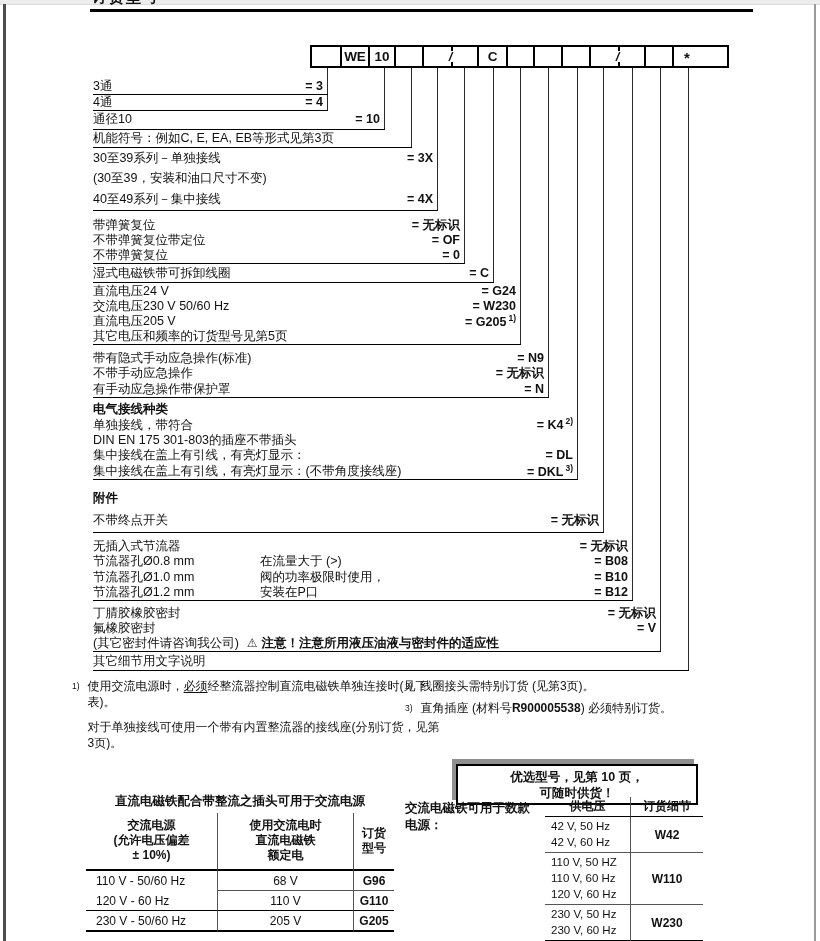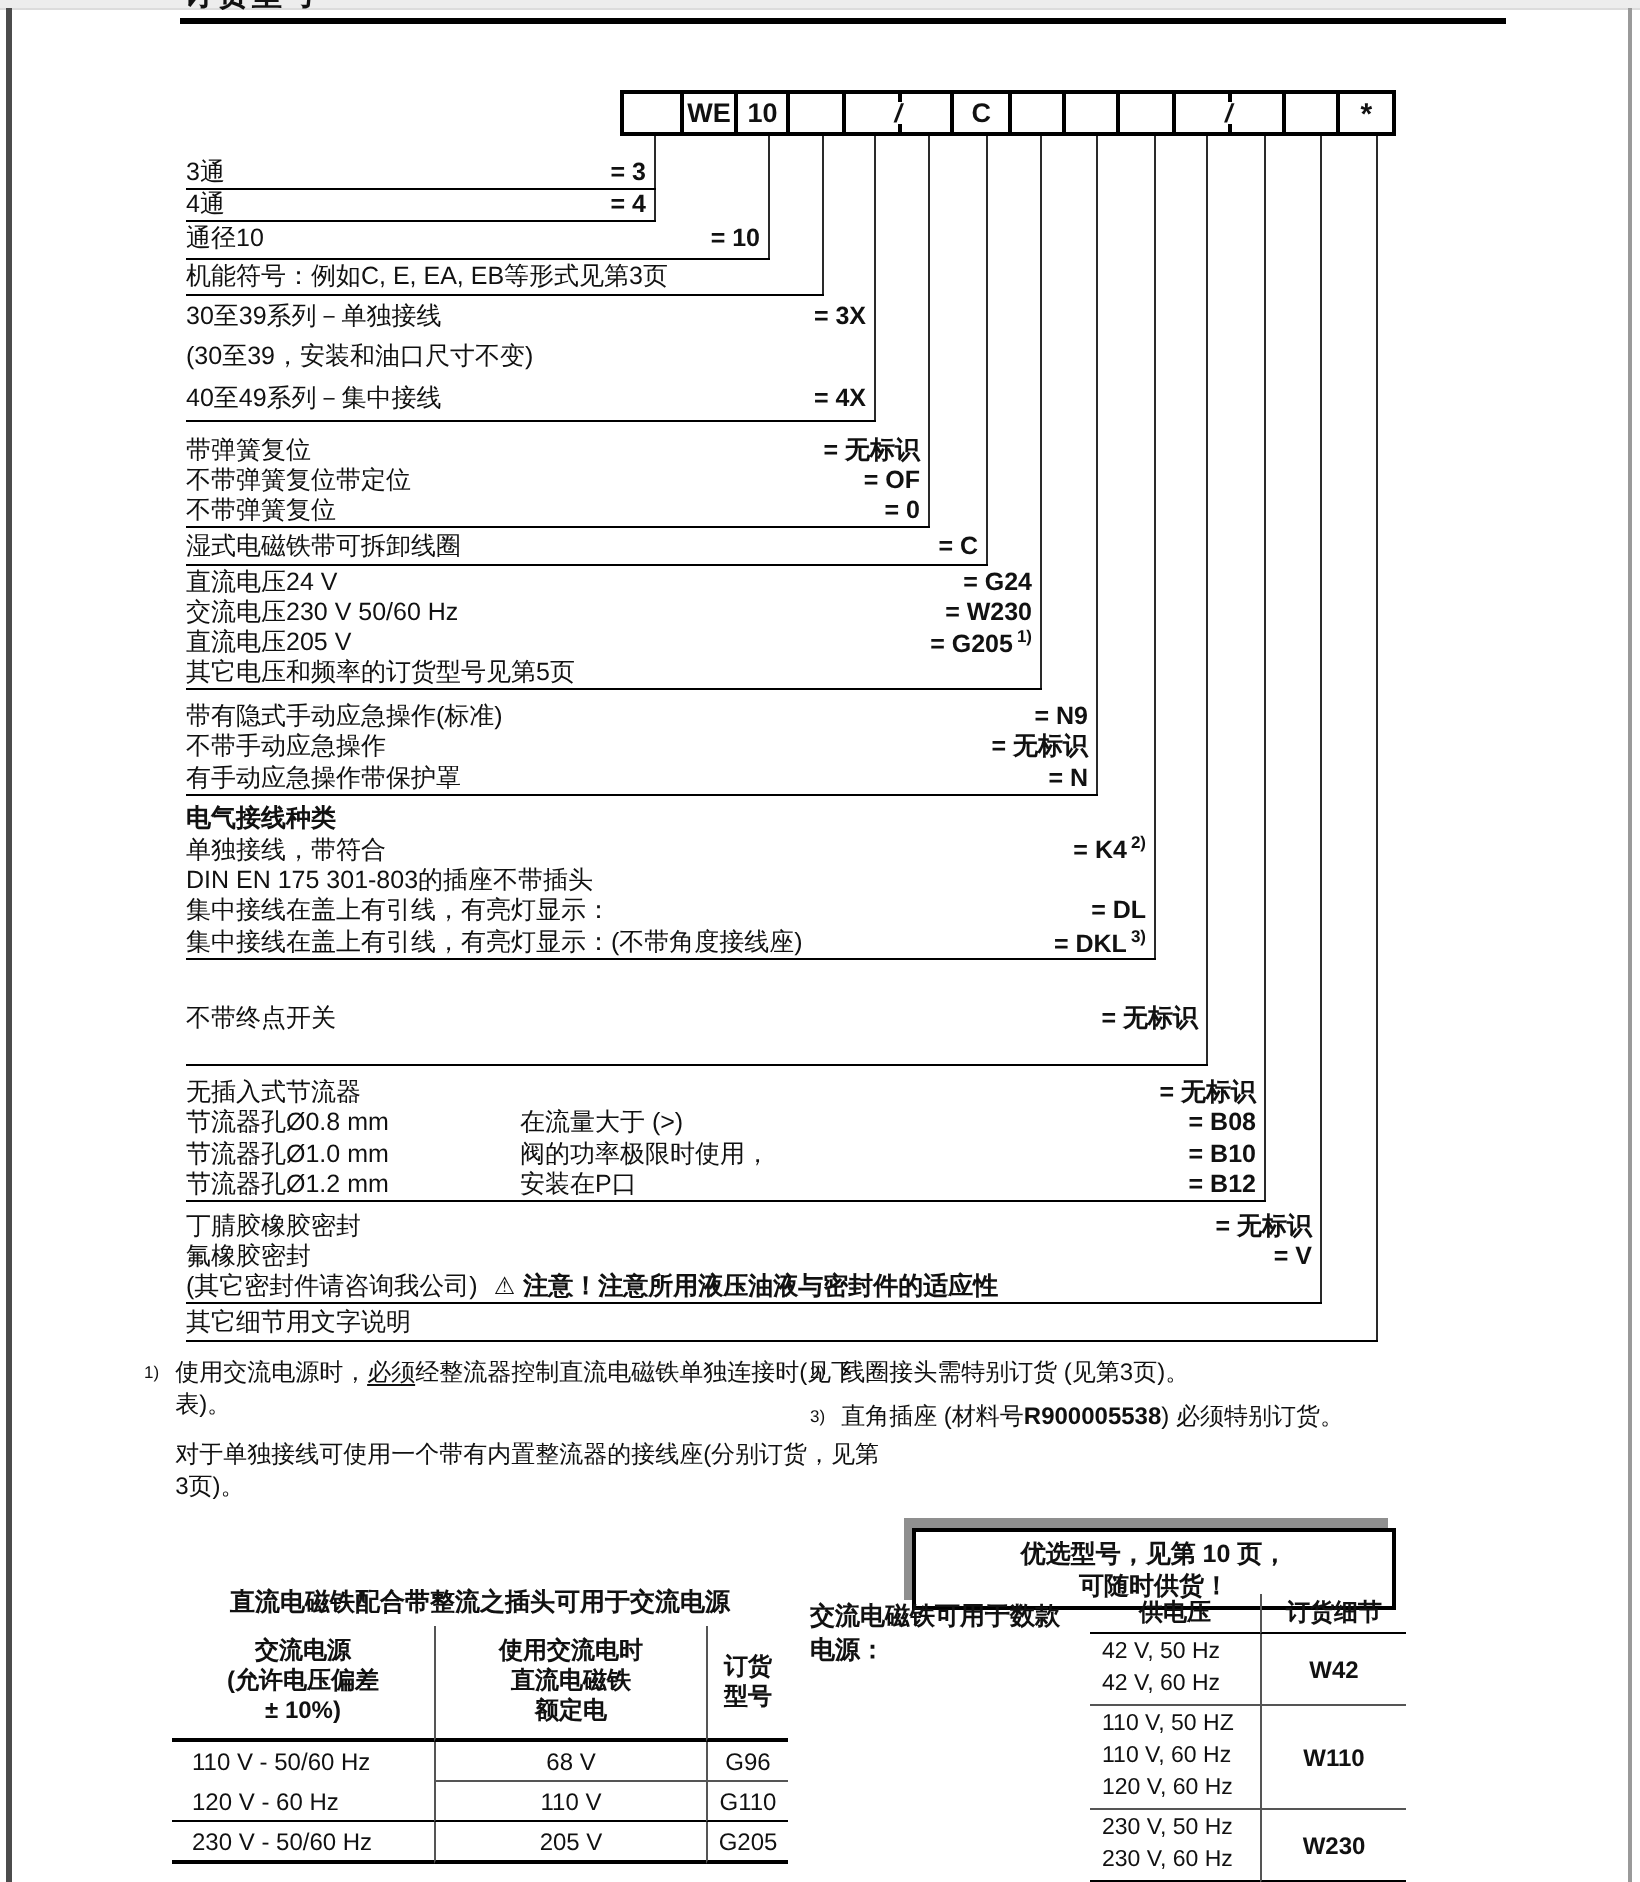--- a/index.html
+++ b/index.html
@@ -8,21 +8,21 @@
   .abs{position:absolute;}
   
   .topstrip{left:0;top:0;width:820px;height:4px;background:#ededed;border-bottom:1px solid #dcdcdc;}
   .leftedge{left:3px;top:4px;width:3px;height:937px;background:#4c4c4c;}
   .rightedge{left:814px;top:4px;width:2px;height:937px;background:#9a9a9a;}
   .titleclip{left:92px;top:0;width:220px;height:8px;overflow:hidden;}
   .titleclip .t{position:absolute;top:-12px;left:0;font-weight:bold;font-size:15px;letter-spacing:2px;}
   .hrule{left:90px;top:9px;width:663px;height:3px;background:#000;}
 
   
-  .boxrow{left:310px;top:45px;width:388px;height:23px;display:flex;border:2px solid #000;box-sizing:border-box;background:#fff;}
+  .boxrow{left:310px;top:45px;width:419px;height:23px;display:flex;border:2px solid #000;box-sizing:border-box;background:#fff;}
   .bcell{border-right:2px solid #000;box-sizing:border-box;display:flex;align-items:center;justify-content:center;
          font-weight:bold;font-size:13.5px;position:relative;}
   .bcell:last-child{border-right:none;}
   .bcell.star{font-size:15px;padding-top:2px;}
   .bcell.divider{font-style:italic;font-weight:bold;font-size:13px;}
   .bcell.divider::before{content:"";position:absolute;left:50%;top:0;width:2px;height:4px;background:#000;}
   .bcell.divider::after{content:"";position:absolute;left:50%;bottom:0;width:2px;height:4px;background:#000;}
 
   
   .conn{position:absolute;width:1px;background:#2a2a2a;top:68px;}
@@ -56,21 +56,21 @@
 
   
   .dcwrap{left:86px;top:793px;width:308px;}
   .dctitle{text-align:center;font-weight:bold;font-size:12.5px;margin-bottom:3px;}
   .dcgrid{display:grid;grid-template-columns:131px 136px 41px;font-size:12px;}
   .dcgrid .hc{padding:5px 2px 6px 2px;text-align:center;font-weight:bold;line-height:15px;
               border-bottom:2px solid #000;display:flex;flex-direction:column;justify-content:center;}
   .dcgrid .vc{border-left:1px solid #555;}
   .dcgrid .dc-cell{height:19px;display:flex;align-items:center;justify-content:center;}
   .dcgrid .l{justify-content:flex-start;padding-left:10px;}
-  .dcgrid .b{font-weight:normal;}
+  .dcgrid .b{font-weight:bold;}
   .dcgrid .r1b{border-bottom:1px solid #555;}
   .dcgrid .r2b{border-bottom:1.5px solid #000;}
   .dcgrid .r3b{border-bottom:2.5px solid #000;}
 
   
   .aclabel{left:405px;top:800px;width:150px;font-weight:bold;font-size:12.5px;line-height:17px;}
   .acwrap{left:545px;top:797px;width:158px;font-size:11.5px;}
   .acgrid{display:grid;grid-template-columns:85px 73px;}
   .acgrid .hc{height:19px;display:flex;align-items:center;justify-content:center;font-weight:bold;
               border-bottom:1.5px solid #000;font-size:12px;}
@@ -230,20 +230,23 @@
       <span class="t">集中接线在盖上有引线，有亮灯显示：</span>
       <span class="c">= DL</span>
     </div>
   <div class="row">
       <span class="t">集中接线在盖上有引线，有亮灯显示：(不带角度接线座)</span>
       <span class="c"><span>= DKL</span><sup>3)</sup></span>
     </div>
 </div>
 
 <div class="sec" style="top:487px;width:511px;height:46px">
+  <div class="row bold">
+      <span class="t">附件</span>
+    </div>
   <div class="row">
       <span class="t">不带终点开关</span>
       <span class="c">= 无标识</span>
     </div>
 </div>
 
 <div class="sec" style="top:539px;width:540px;height:62px">
   <div class="row">
       <span class="t">无插入式节流器</span>
       <span class="c">= 无标识</span>

